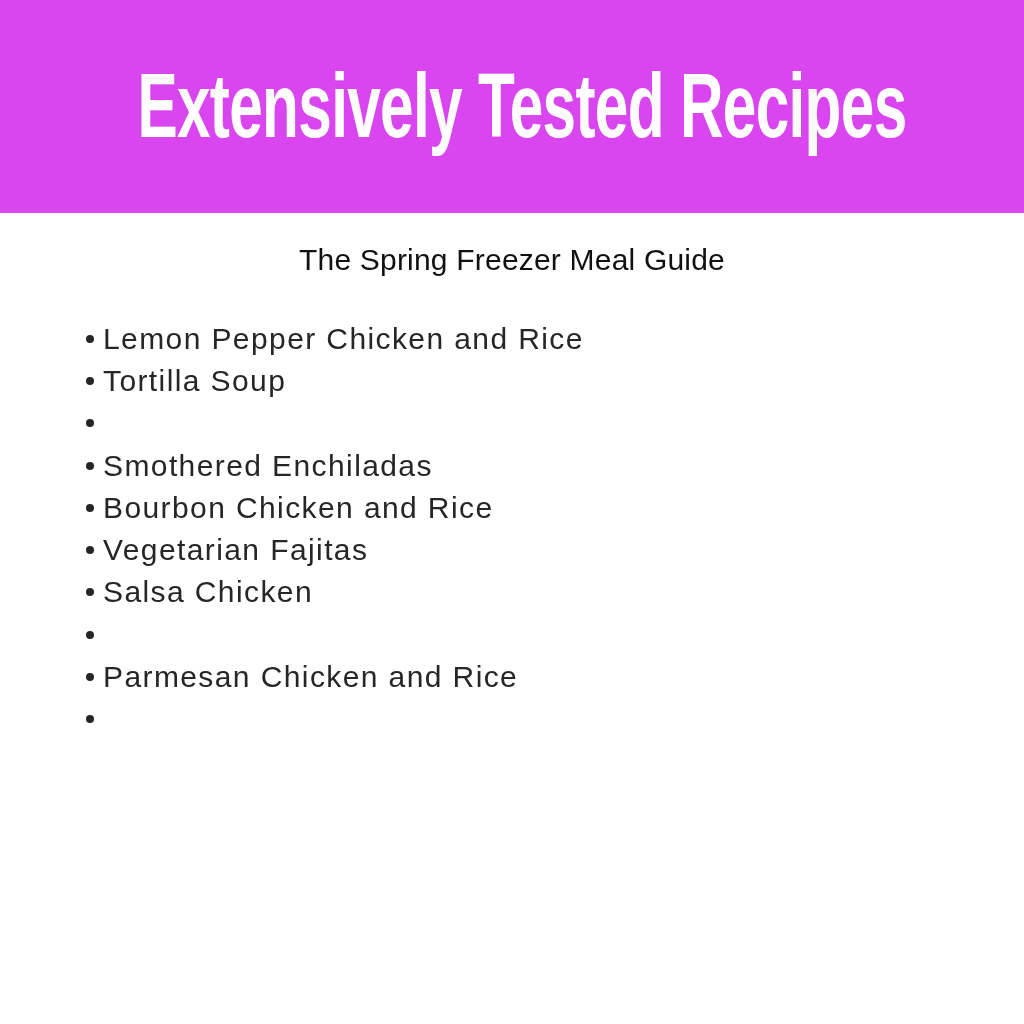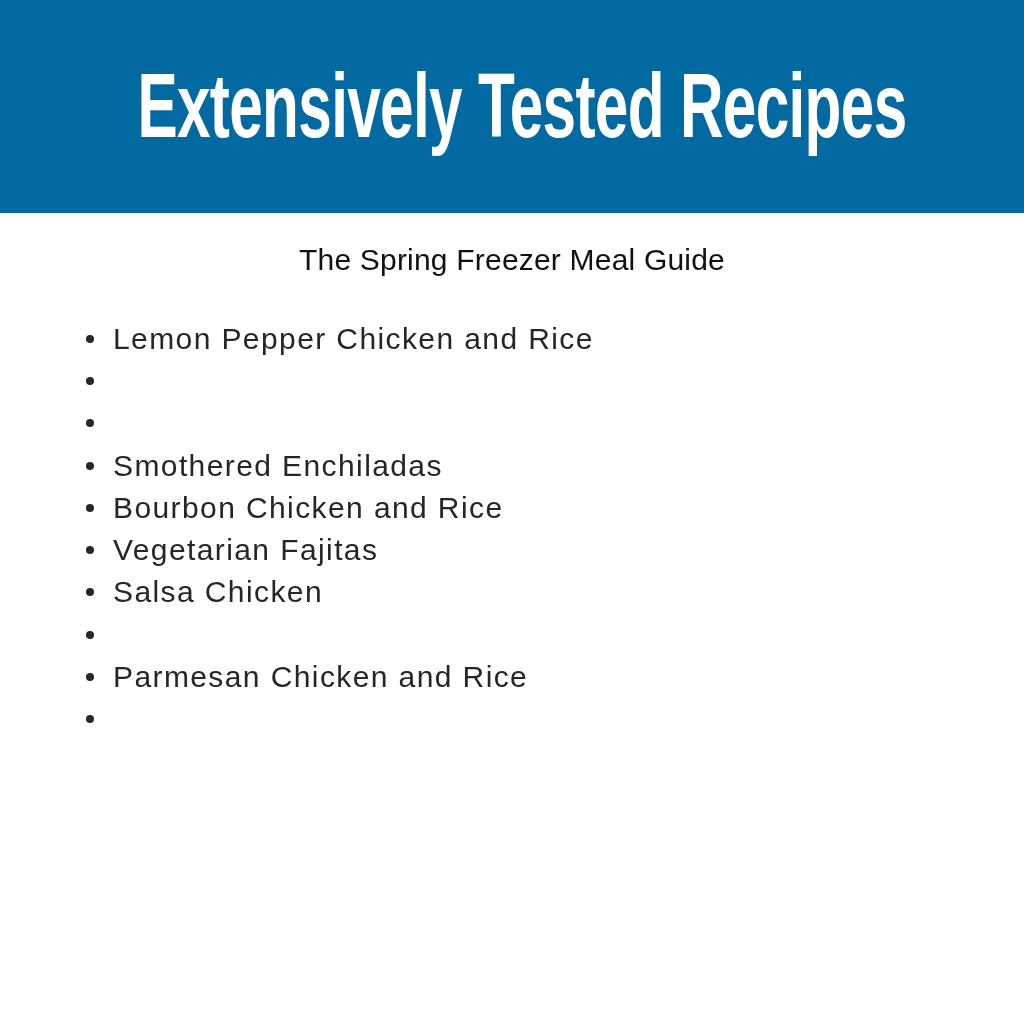--- a/index.html
+++ b/index.html
@@ -49,53 +49,53 @@
   }
   .recipe-list {
     margin: 40px 0 0 0;
     padding: 0 0 0 86px;
     list-style: none;
   }
   .recipe-item {
     display: flex;
     align-items: center;
     height: 42.3px;
-    gap: 10px;
   }
   .dot {
     width: 8px;
     height: 8px;
     border-radius: 50%;
     background: #262626;
     margin-right: 9px;
     flex: none;
   }
   .recipe-label {
     font-size: 30px;
     color: #262626;
     letter-spacing: 1.4px;
     white-space: nowrap;
   }
 </style>
 </head>
 <body>
 
 <div class="page">
-  <header class="banner" style="background: #0369a1; padding-left: 20px;">
+  <header class="banner" style="background: #d946ef; padding-left: 20px;">
     <h1 class="title" style="color: rgb(255, 255, 255);">Extensively Tested Recipes</h1>
   </header>
   <main class="content">
     <h2 class="subtitle">The Spring Freezer Meal Guide</h2>
     <ul class="recipe-list">
         <li class="recipe-item">
           <span class="dot"></span>
           <span class="recipe-label">Lemon Pepper Chicken and Rice</span>
         </li>
         <li class="recipe-item">
           <span class="dot"></span>
+          <span class="recipe-label">Tortilla Soup</span>
         </li>
         <li class="recipe-item">
           <span class="dot"></span>
         </li>
         <li class="recipe-item">
           <span class="dot"></span>
           <span class="recipe-label">Smothered Enchiladas</span>
         </li>
         <li class="recipe-item">
           <span class="dot"></span>

